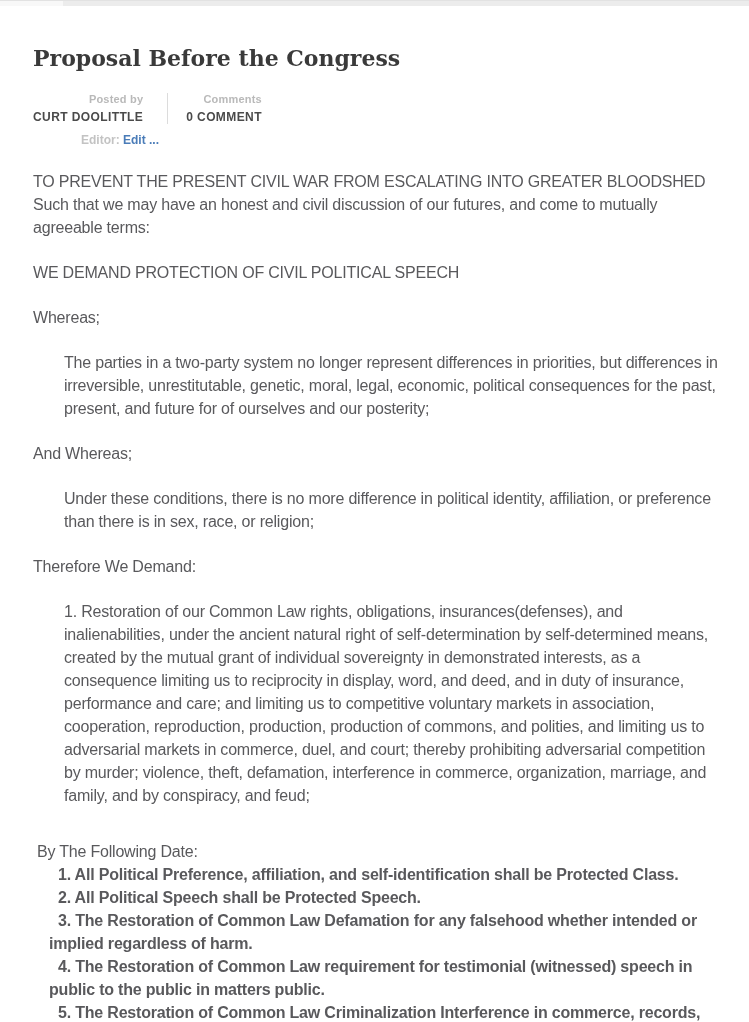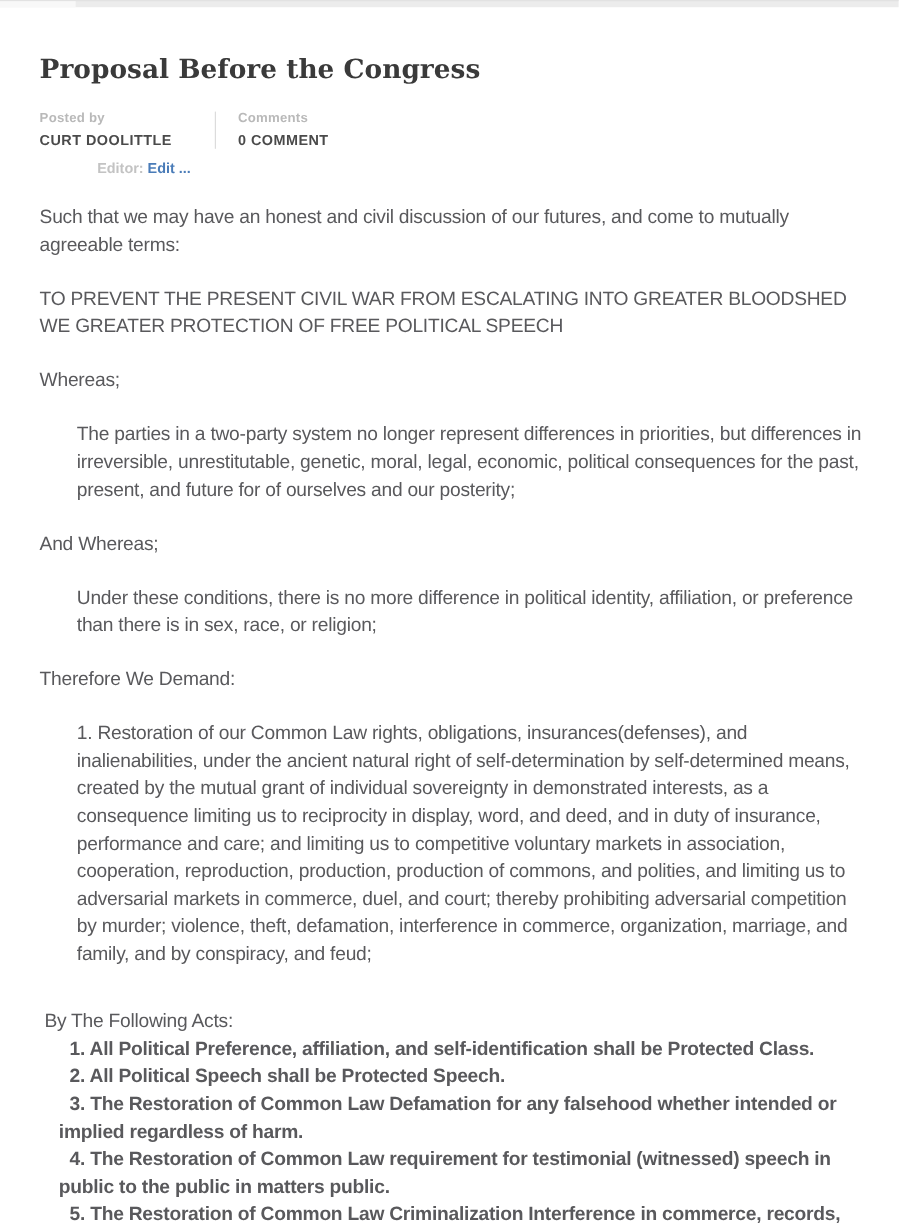--- a/index.html
+++ b/index.html
@@ -15,21 +15,21 @@
 
   .page{padding:0 26px 0 33px;}
 
   .title{
     font-family:"DejaVu Serif","Liberation Serif",serif;
     font-size:22px;font-weight:bold;color:#3a3a3a;
     margin:40px 0 0 0;line-height:1.15;letter-spacing:0;
   }
 
   .meta-row{display:flex;margin-top:22px;}
-  .meta-col{padding-right:36px;margin-right:18px;border-right:1px solid #dcdcdc;}
+  .meta-col{padding-right:24px;margin-right:18px;border-right:1px solid #dcdcdc;text-align:right;}
   .meta-col.last{border-right:none;}
   .meta-col.posted{min-width:78px;}
   .meta-col.date{min-width:95px;}
   .meta-label{font-size:11px;font-weight:bold;color:#b9b9b9;margin-bottom:5px;letter-spacing:0.2px;}
   .meta-value{font-size:12px;font-weight:bold;color:#4a4a4a;letter-spacing:0.4px;}
 
   .editor-line{margin-top:9px;font-size:12px;font-weight:bold;color:#c3c3c3;margin-left:48px;}
   .editor-link{color:#4a7cb8;cursor:pointer;text-decoration:none;}
 
   .article{margin-top:23px;font-size:16px;line-height:23px;letter-spacing:-0.2px;}
@@ -61,30 +61,30 @@
       <div class="meta-value">0 COMMENT</div>
     </div>
   </div>
 
   <div class="editor-line">
     <span>Editor:</span>
     <a class="editor-link">Edit ...</a>
   </div>
 
   <div class="article">
+    <div class="p tight">TO PREVENT THE PRESENT CIVIL WAR FROM ESCALATING INTO GREATER BLOODSHED</div>
     <div class="p">Such that we may have an honest and civil discussion of our futures, and come to mutually agreeable terms:</div>
-    <div class="p tight">TO PREVENT THE PRESENT CIVIL WAR FROM ESCALATING INTO GREATER BLOODSHED</div>
-    <div class="p">WE GREATER PROTECTION OF FREE POLITICAL SPEECH</div>
+    <div class="p">WE DEMAND PROTECTION OF CIVIL POLITICAL SPEECH</div>
     <div class="p">Whereas;</div>
     <div class="p indent">The parties in a two-party system no longer represent differences in priorities, but differences in irreversible, unrestitutable, genetic, moral, legal, economic, political consequences for the past, present, and future for of ourselves and our posterity;</div>
     <div class="p">And Whereas;</div>
     <div class="p indent">Under these conditions, there is no more difference in political identity, affiliation, or preference than there is in sex, race, or religion;</div>
     <div class="p">Therefore We Demand:</div>
     <div class="p indent bold">1. Restoration of our Common Law rights, obligations, insurances(defenses), and inalienabilities, under the ancient natural right of self-determination by self-determined means, created by the mutual grant of individual sovereignty in demonstrated interests, as a consequence limiting us to reciprocity in display, word, and deed, and in duty of insurance, performance and care; and limiting us to competitive voluntary markets in association, cooperation, reproduction, production, production of commons, and polities, and limiting us to adversarial markets in commerce, duel, and court; thereby prohibiting adversarial competition by murder; violence, theft, defamation, interference in commerce, organization, marriage, and family, and by conspiracy, and feud;</div>
-    <div class="p acts-head">By The Following Acts:</div>
+    <div class="p acts-head">By The Following Date:</div>
     <div class="act">1. All Political Preference, affiliation, and self-identification shall be Protected Class.</div>
     <div class="act">2. All Political Speech shall be Protected Speech.</div>
     <div class="act">3. The Restoration of Common Law Defamation for any falsehood whether intended or implied regardless of harm.</div>
     <div class="act">4. The Restoration of Common Law requirement for testimonial (witnessed) speech in public to the public in matters public.</div>
     <div class="act">5. The Restoration of Common Law Criminalization Interference in commerce, records, marriage or personal life.</div>
   </div>
 
 </div>
 
 </body></html>

